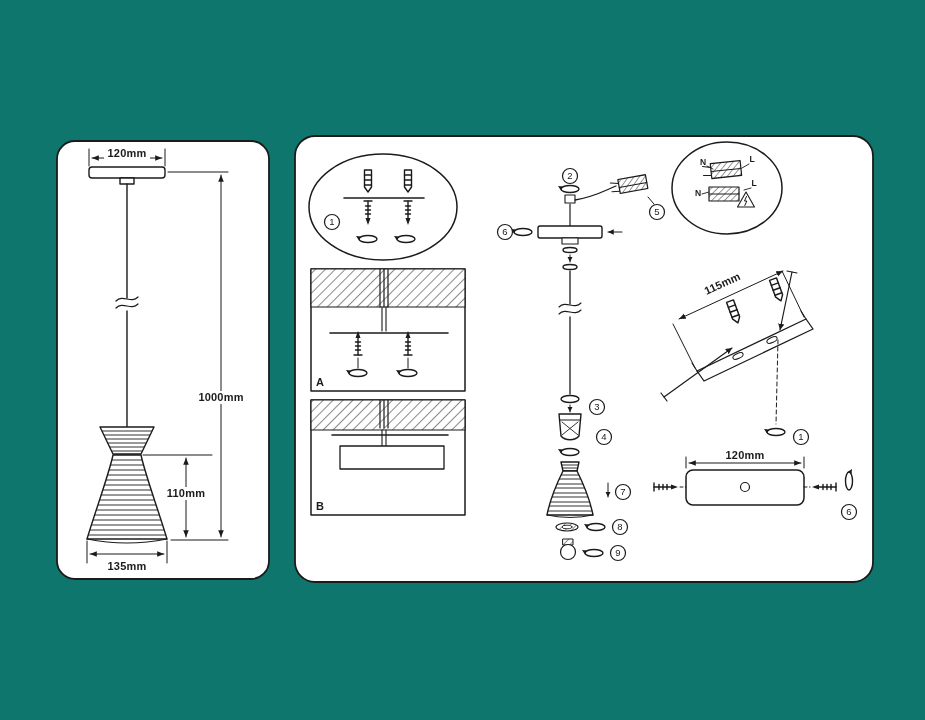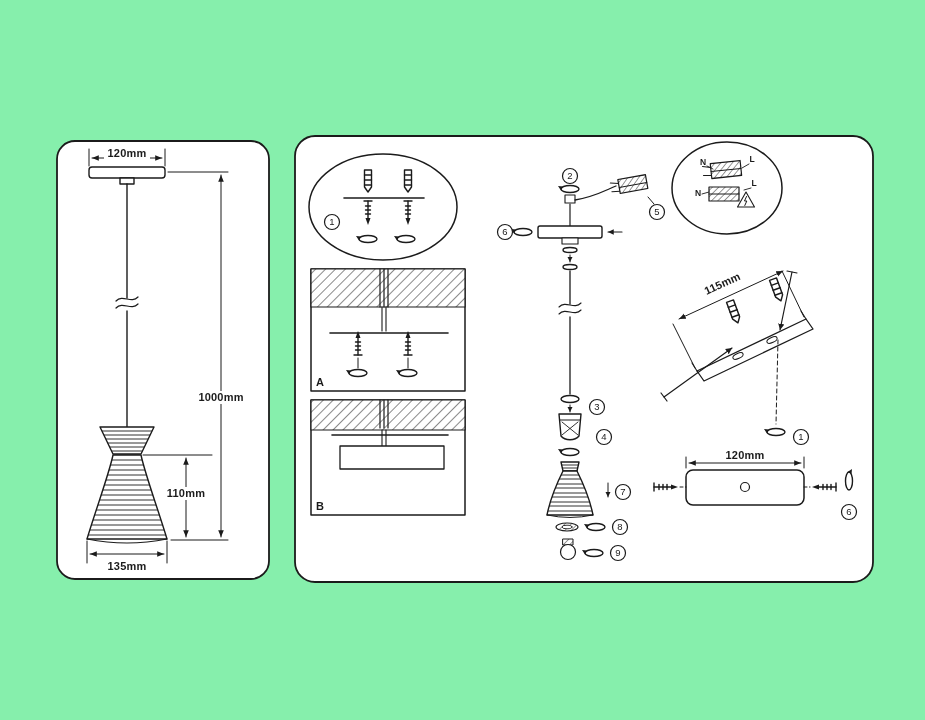--- a/index.html
+++ b/index.html
@@ -1,17 +1,17 @@
 <!DOCTYPE html>
 <html><head>
 <meta charset="utf-8">
 <style>
   html,body{margin:0;padding:0}
   body{background:#f6f6f4;font-family:"Liberation Sans",sans-serif}
-  .sheet{position:relative;width:925px;height:720px;background:#86efac;overflow:hidden}
+  .sheet{position:relative;width:925px;height:720px;background:#0f766e;overflow:hidden}
   svg{position:absolute;left:0;top:0}
   text{text-anchor:middle;stroke:none;fill:#1b1b1b}
   .dim{font:700 11px "Liberation Sans",sans-serif;letter-spacing:.2px}
   .lab{font:700 11px "Liberation Sans",sans-serif}
   .co{font:500 9.5px "Liberation Sans",sans-serif}
   .wl{font:700 8.5px "Liberation Sans",sans-serif}
 </style>
 </head>
 <body>
 

